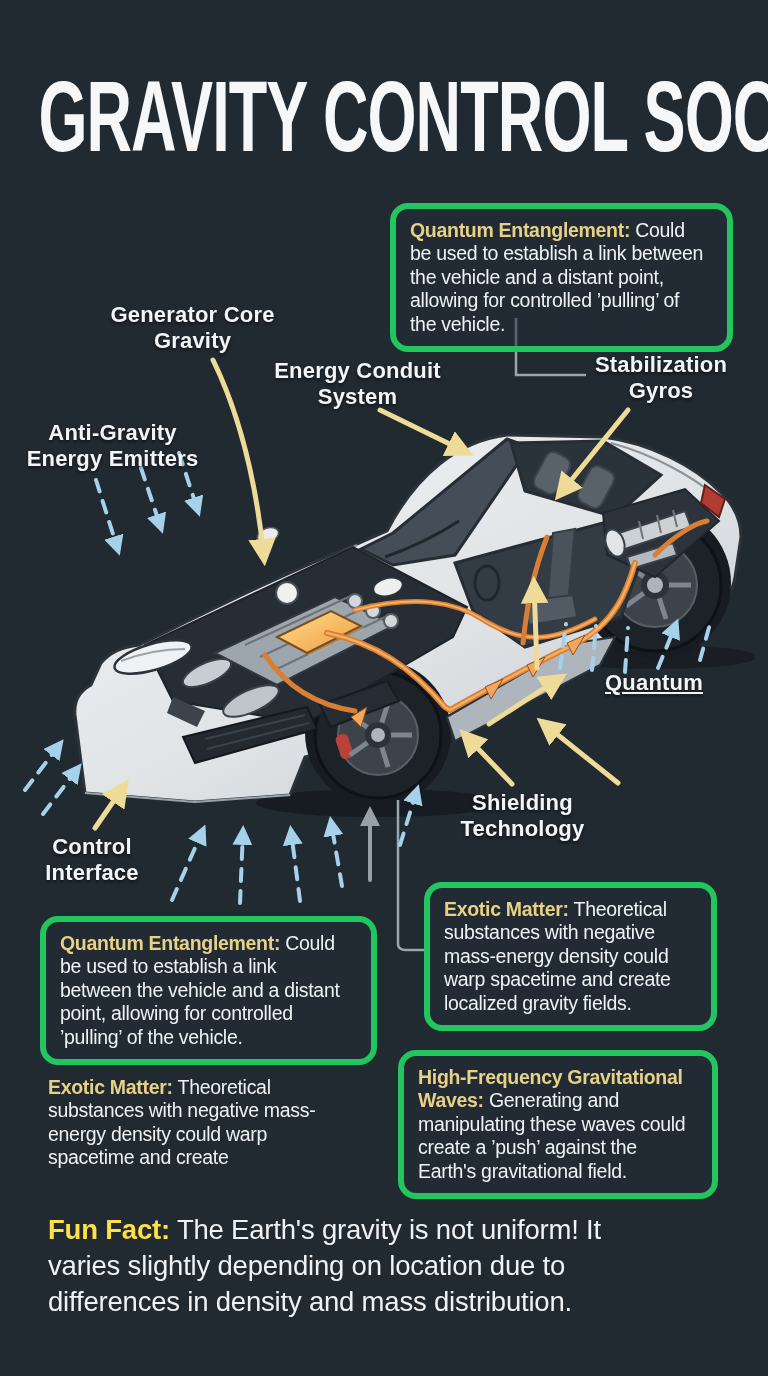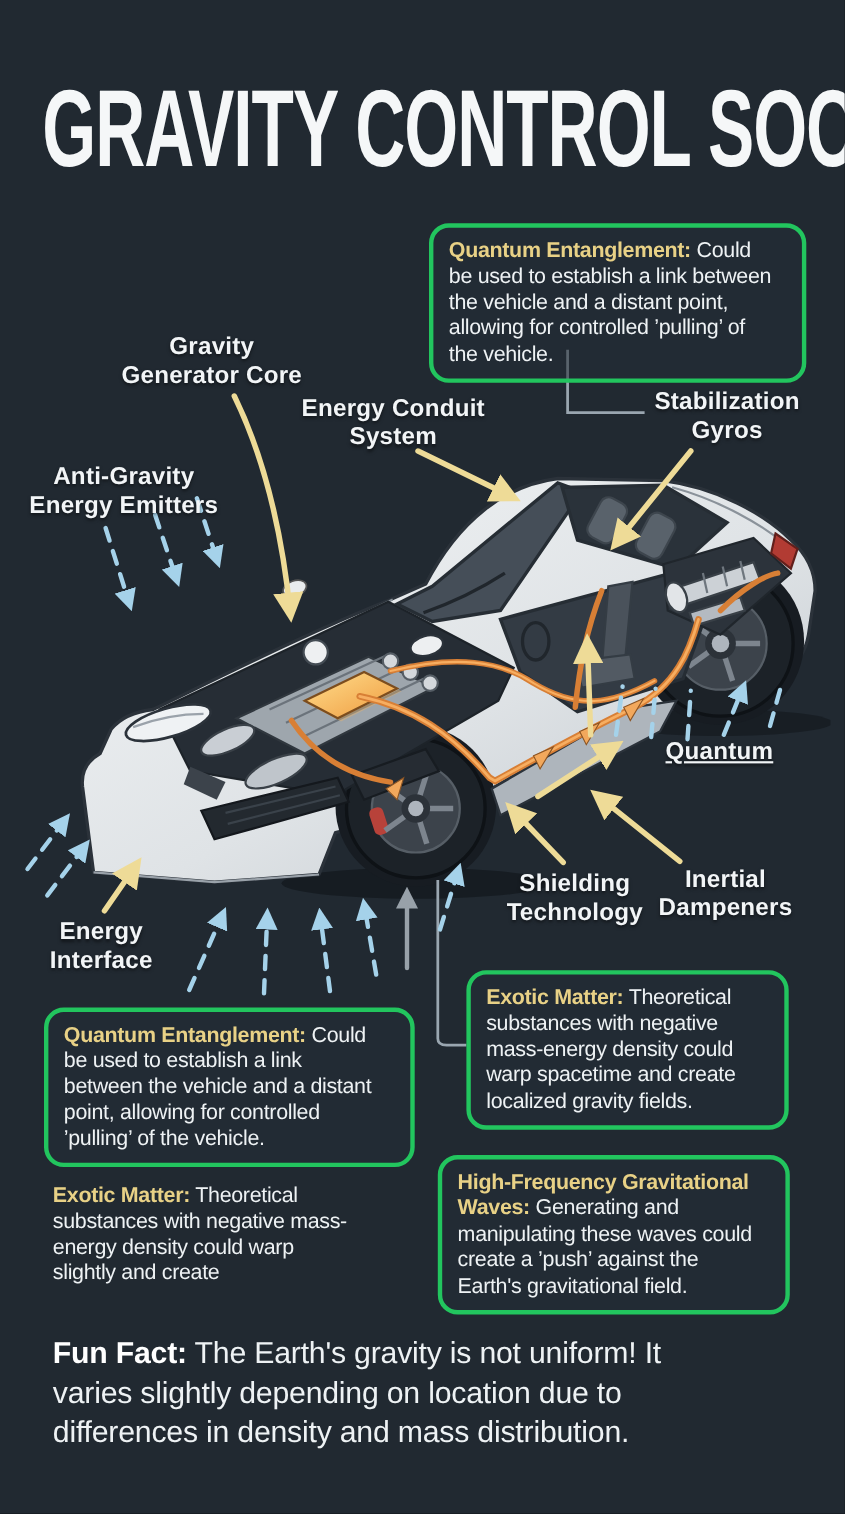--- a/index.html
+++ b/index.html
@@ -19,32 +19,32 @@
   
   .plabel{
     position:absolute;color:#f2f5f7;font-weight:700;font-size:22px;line-height:1.18;
     text-align:center;text-shadow:0 2px 3px rgba(0,0,0,.5);letter-spacing:.2px;z-index:4;
   }
   .plabel span{display:block;}
   
   .callout{
     position:absolute;box-sizing:border-box;
     background:rgba(36,46,55,.55);
-    border:4px solid #22c55e;border-radius:18px;
+    border:6px solid #22c55e;border-radius:18px;
     padding:10px 14px;z-index:3;
   }
   .callout p, .plain-note p, .funfact p{
     margin:0;font-size:19.5px;line-height:1.2;letter-spacing:-.3px;
     color:#eef2f4;font-weight:500;white-space:pre-line;
   }
   .hd{color:#e8d186;font-weight:700;}
   .plain-note{position:absolute;z-index:3;}
   .funfact{position:absolute;z-index:3;}
   .funfact p{font-size:27.5px;line-height:1.3;letter-spacing:-.2px;font-weight:500;}
-  .funfact .hd{color:#ffffff;}
+  .funfact .hd{color:#fde047;}
   .car-svg{position:absolute;left:55px;top:405px;z-index:1;}
   .overlay-svg{position:absolute;left:0;top:0;z-index:2;pointer-events:none;}
 </style>
 </head>
 <body>
 
 <div class="canvas">
 
   <h1 class="title">GRAVITY CONTROL SOON?</h1>
 
@@ -224,48 +224,44 @@
       <path d="M560,668 L566,624"></path>
       <path d="M592,670 L596,626"></path>
       <path d="M625,672 L628,628"></path>
       <path d="M658,668 L676,624" marker-end="url(#bh)"></path>
       <path d="M700,660 L710,624"></path>
     </g>
     <path d="M370,880 L370,812" stroke="#98a1a9" stroke-width="4" fill="none" stroke-linecap="round" marker-end="url(#gh)"></path>
   </svg>
 
   <div class="plabel" style="left:60px;top:302px;width:265px;">
+    <span>Generator Core</span>
     <span>Gravity</span>
-    <span>Generator Core</span>
   </div>
   <div class="plabel" style="left:240px;top:358px;width:235px;">
     <span>Energy Conduit</span>
     <span>System</span>
   </div>
   <div class="plabel" style="left:556px;top:352px;width:210px;">
     <span>Stabilization</span>
     <span>Gyros</span>
   </div>
   <div class="plabel" style="left:5px;top:420px;width:215px;">
     <span>Anti-Gravity</span>
     <span>Energy Emitters</span>
   </div>
   <div class="plabel" style="left:540px;top:670px;width:228px;text-decoration:underline;">
     <span>Quantum</span>
   </div>
   <div class="plabel" style="left:410px;top:790px;width:225px;">
     <span>Shielding</span>
     <span>Technology</span>
   </div>
-  <div class="plabel" style="left:552px;top:786px;width:215px;">
-    <span>Inertial</span>
-    <span>Dampeners</span>
-  </div>
   <div class="plabel" style="left:12px;top:834px;width:160px;">
-    <span>Energy</span>
+    <span>Control</span>
     <span>Interface</span>
   </div>
 
   <div class="callout" style="left:390px;top:203px;width:343px;">
     <p><span class="hd">Quantum Entanglement:</span><span> Could
 be used to establish a link between
 the vehicle and a distant point,
 allowing for controlled ’pulling’ of
 the vehicle.</span></p>
   </div>
@@ -275,21 +271,21 @@
 be used to establish a link
 between the vehicle and a distant
 point, allowing for controlled
 ’pulling’ of the vehicle.</span></p>
   </div>
 
   <div class="plain-note" style="left:48px;top:1076px;width:334px;">
     <p><span class="hd">Exotic Matter:</span><span> Theoretical
 substances with negative mass-
 energy density could warp
-slightly and create</span></p>
+spacetime and create</span></p>
   </div>
 
   <div class="callout" style="left:424px;top:882px;width:293px;">
     <p><span class="hd">Exotic Matter:</span><span> Theoretical
 substances with negative
 mass-energy density could
 warp spacetime and create
 localized gravity fields.</span></p>
   </div>
 

